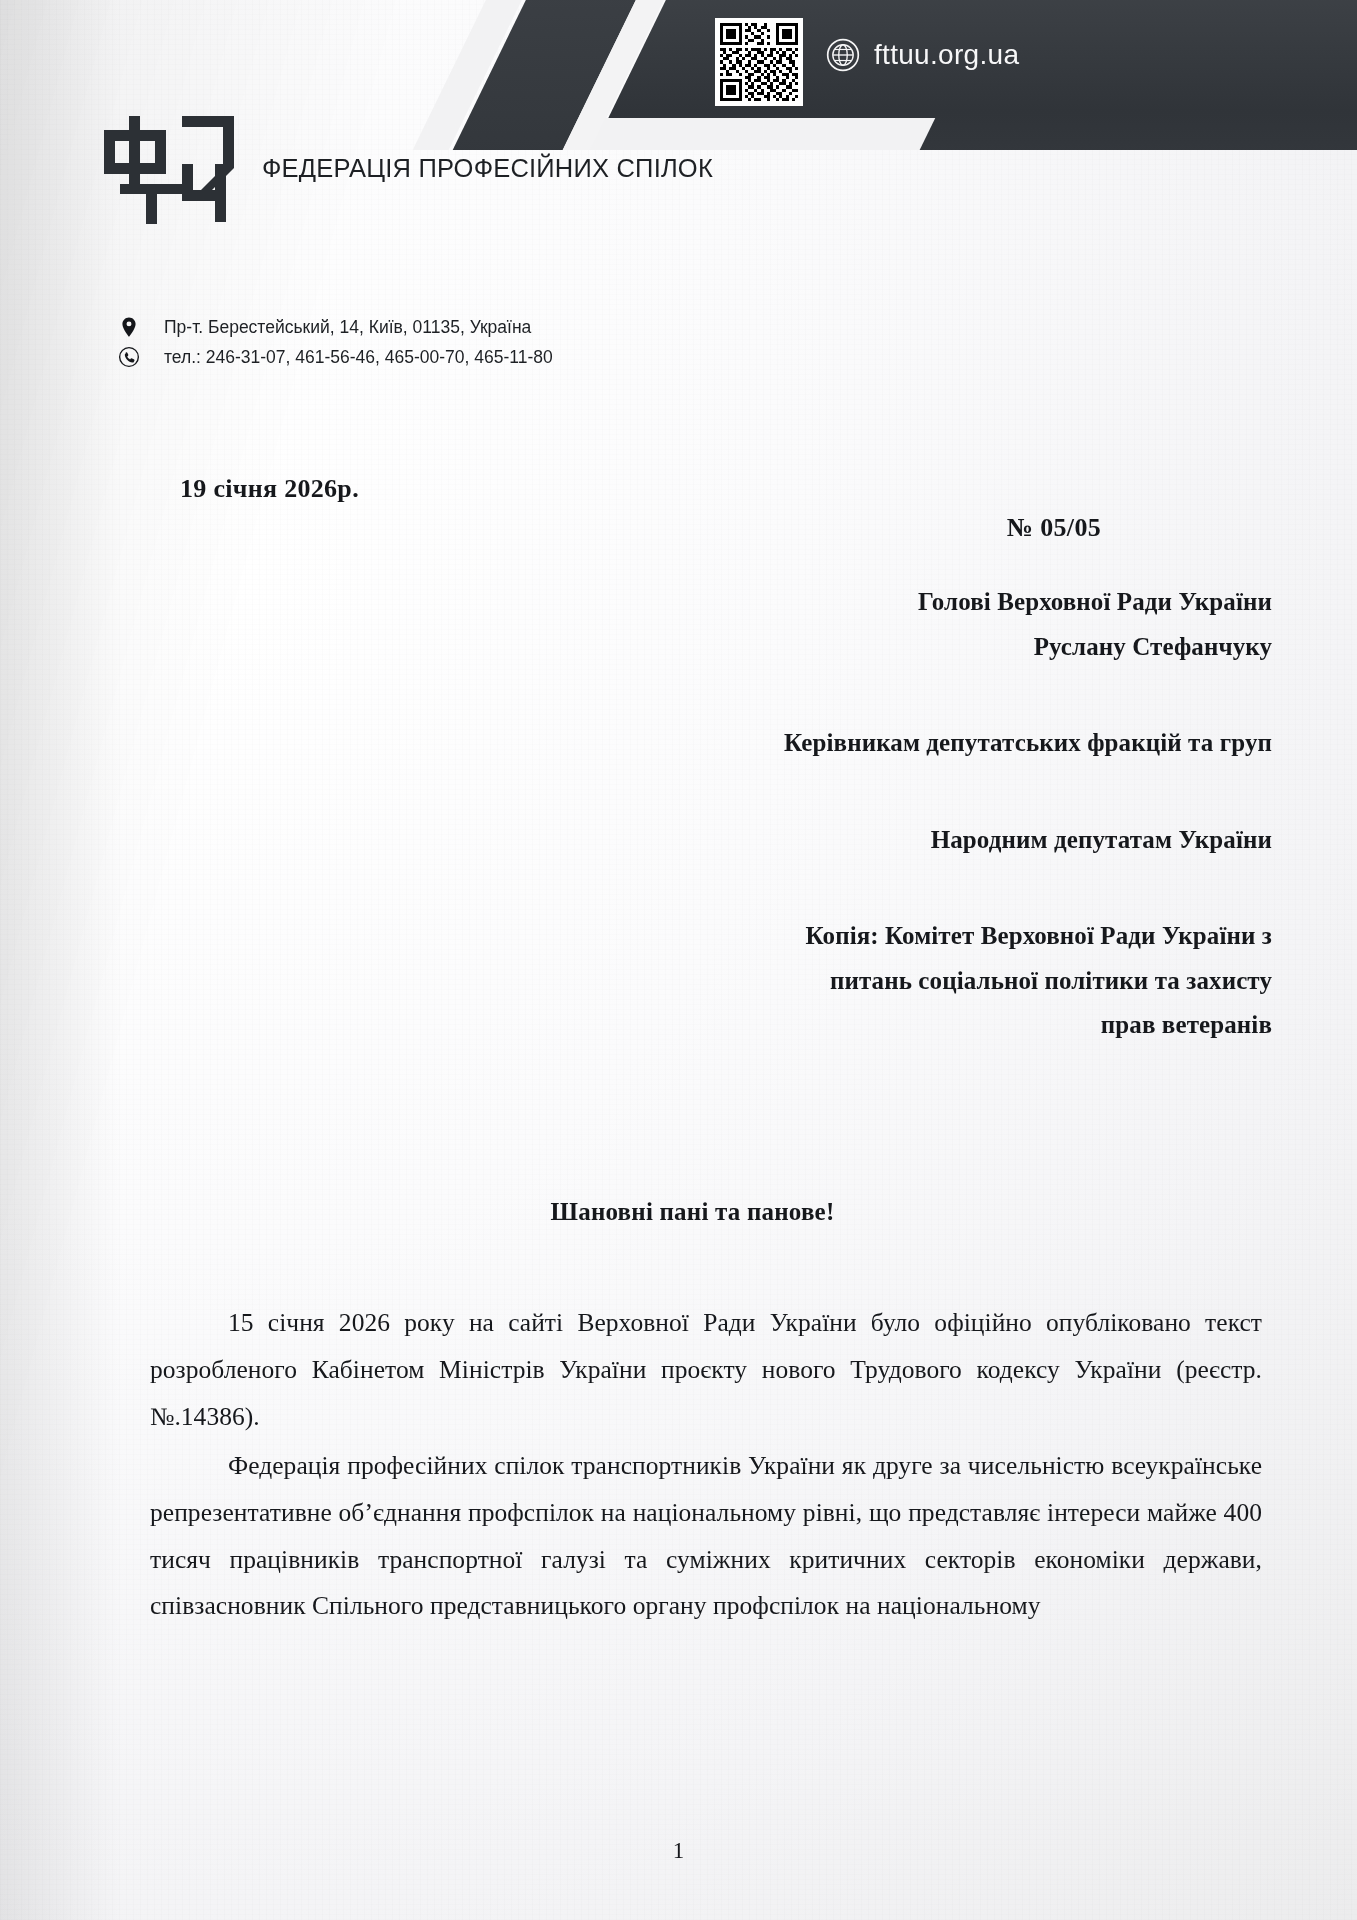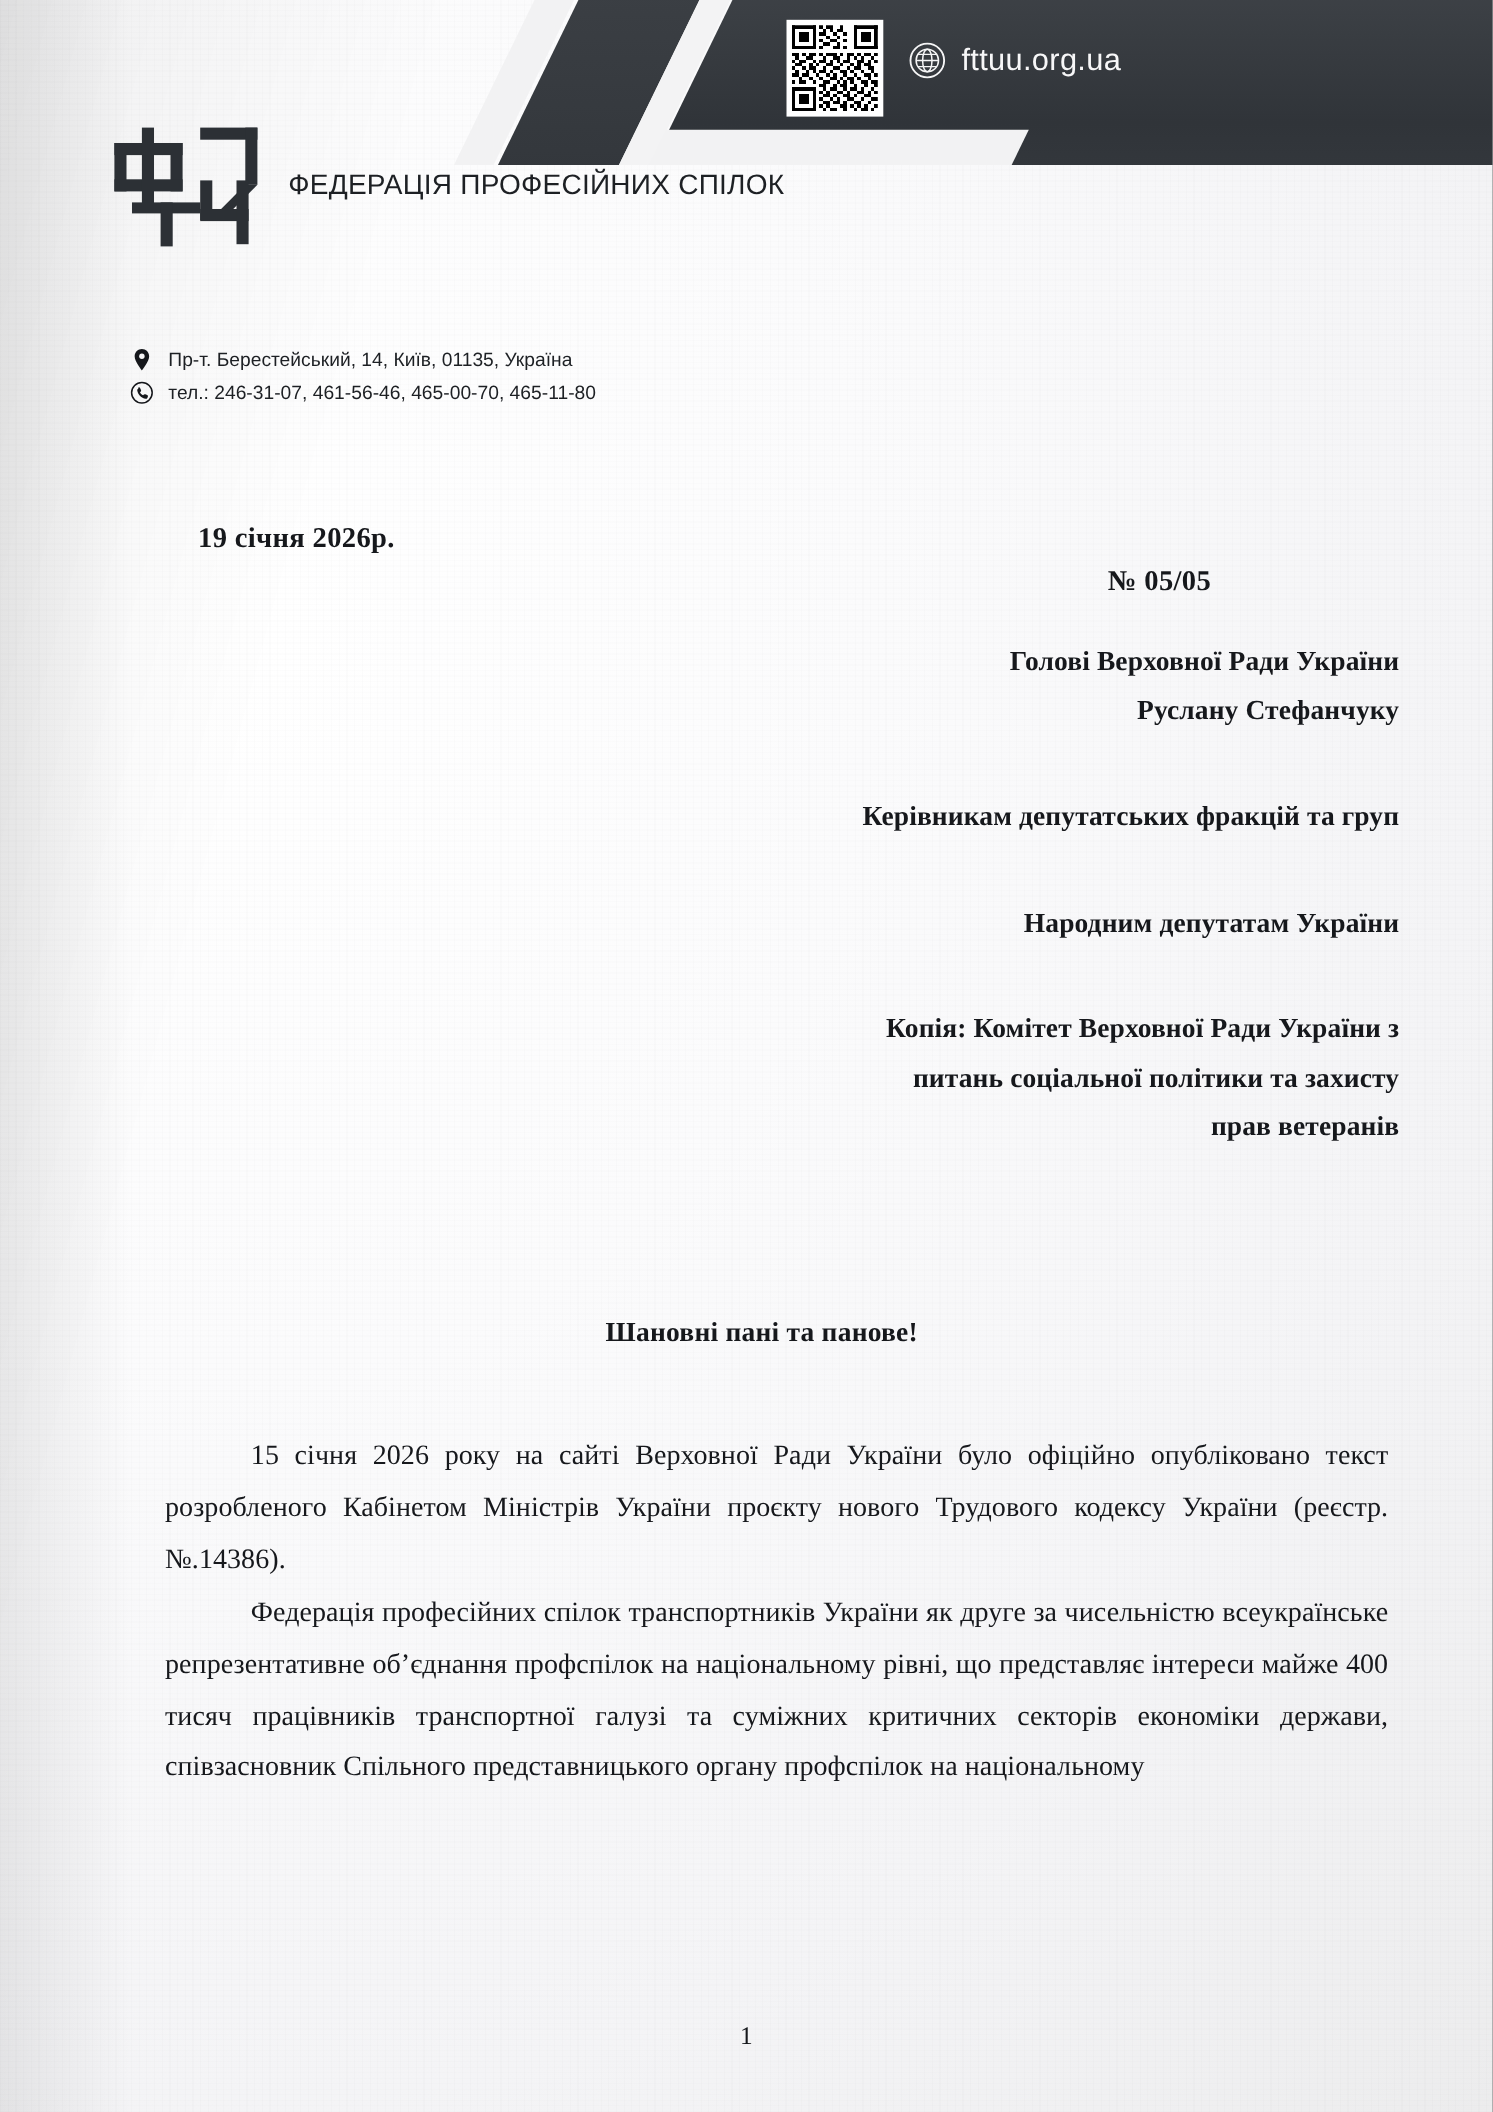--- a/index.html
+++ b/index.html
@@ -155,21 +155,21 @@
   .contacts {
     position: absolute;
     left: 118px;
     top: 312px;
     z-index: 4;
     font-family: "Liberation Sans", sans-serif;
   }
   .c-line {
     display: flex;
     align-items: center;
-    gap: 13px;
+    gap: 24px;
     height: 30px;
     font-size: 17.5px;
     color: #1d2024;
     white-space: nowrap;
   }
   .c-ico { width: 22px; height: 22px; flex: 0 0 auto; }
 
   
   .daterow {
     position: absolute;

